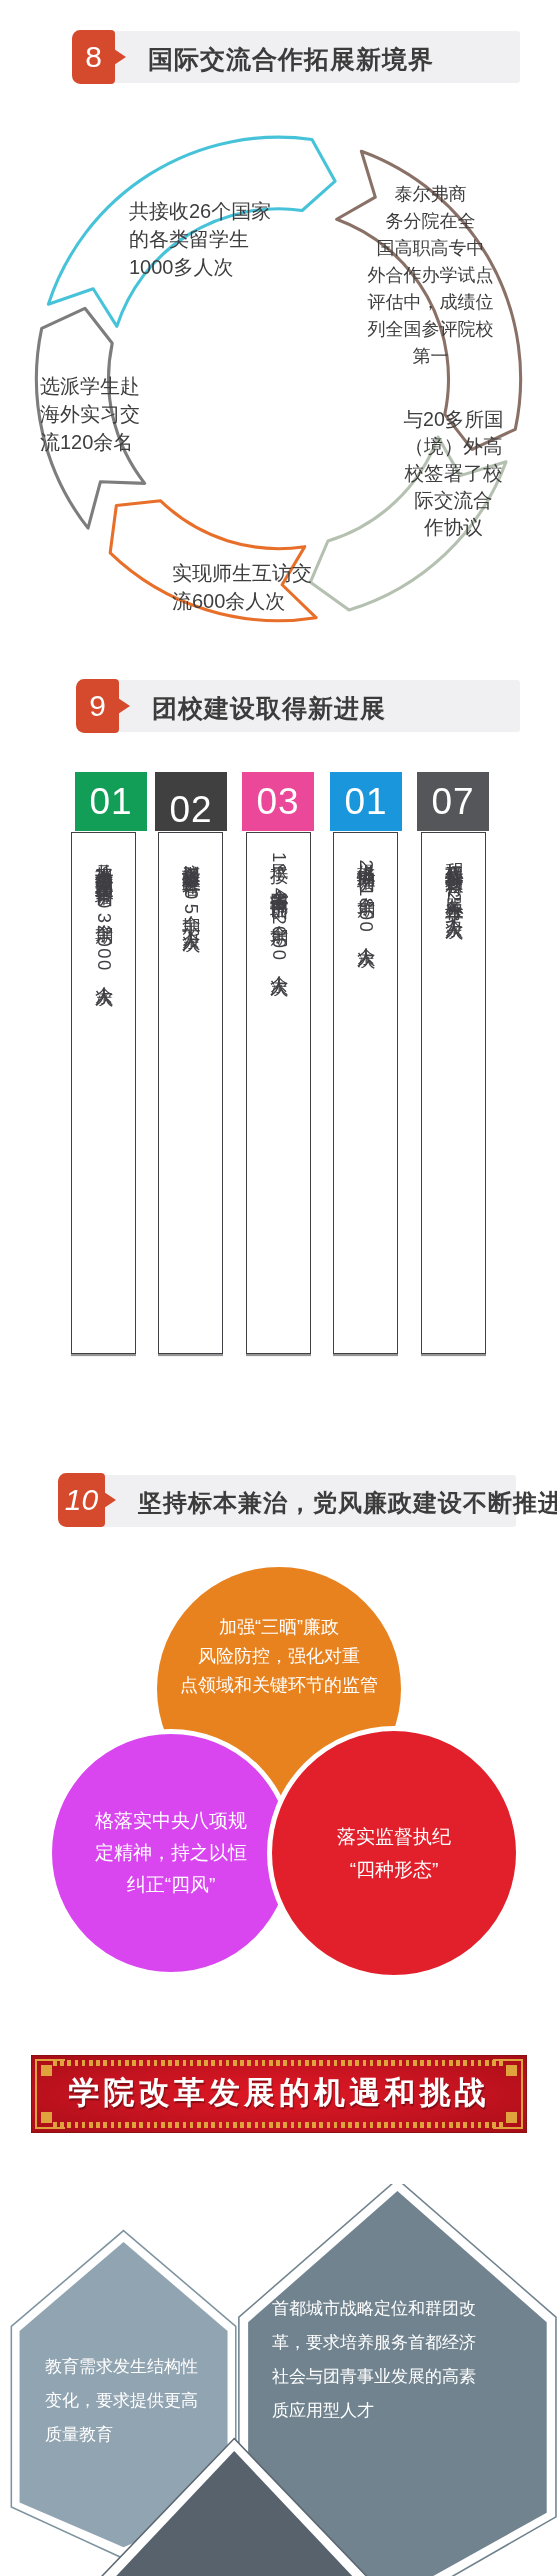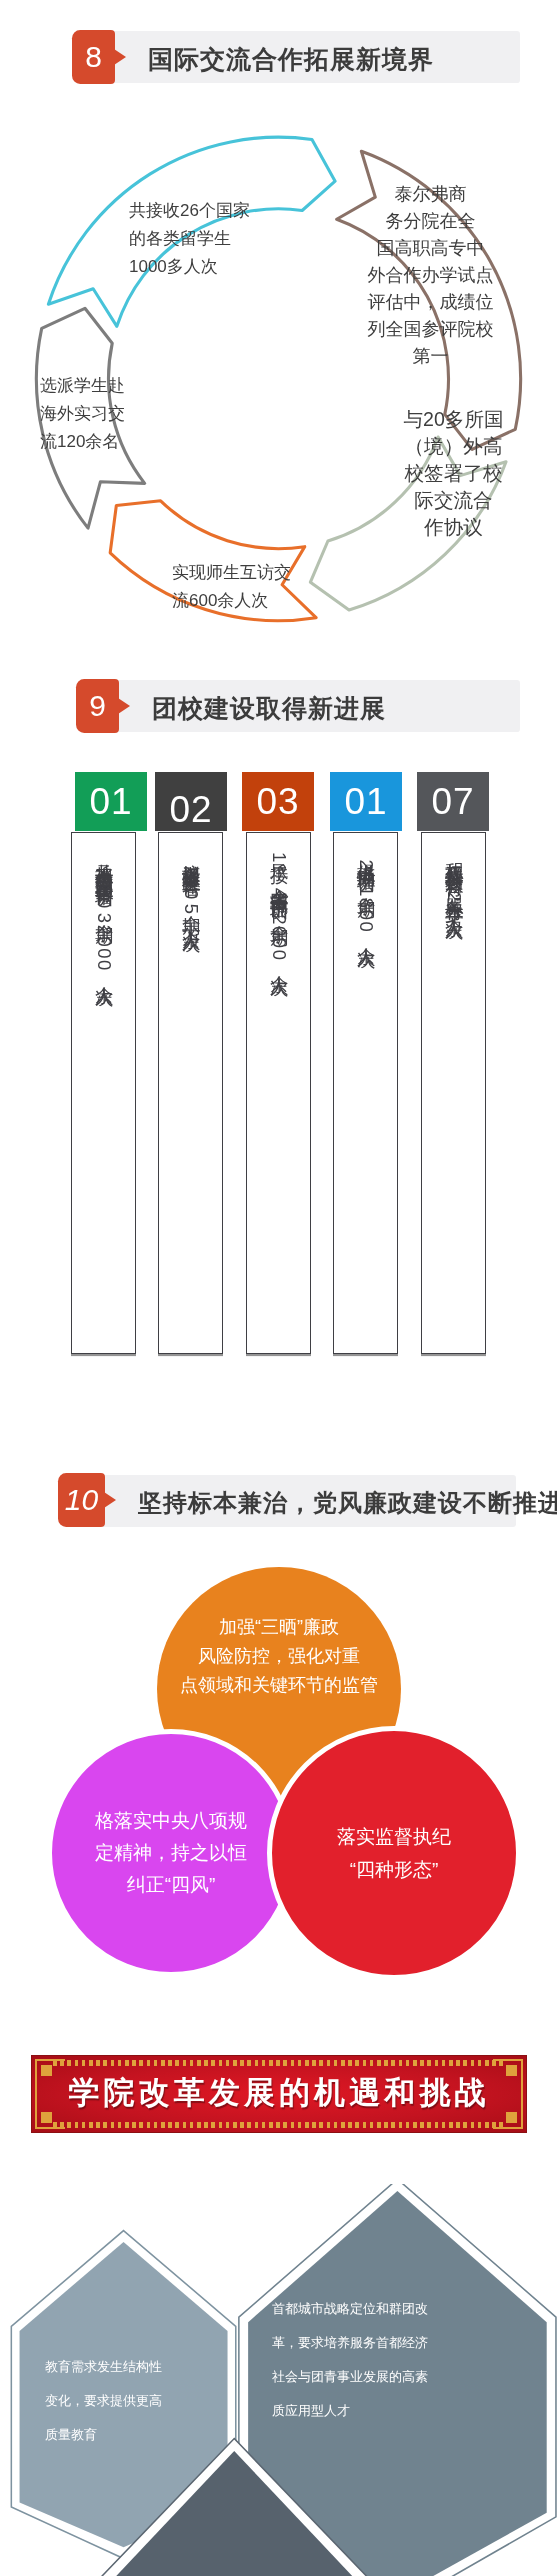--- a/index.html
+++ b/index.html
@@ -9,21 +9,21 @@
   .titlebar{position:absolute;height:52px;background:#f0f0f2;border-radius:3.1px;}
   .badge{position:absolute;height:54px;background:#d54a2c;border-radius:8.2px 4.1px 4.1px 8.2px;
          display:flex;align-items:center;justify-content:center;color:#fff;
          font-size:30px;font-weight:400;z-index:3;}
   .badge::after{content:"";position:absolute;right:-11.3px;top:50%;margin-top:-8.2px;
          border-top:8.2px solid transparent;border-bottom:8.2px solid transparent;
          border-left:12.4px solid #d54a2c;}
   .title-text{position:absolute;font-size:25px;font-weight:bold;color:#3c3c3c;
          white-space:nowrap;letter-spacing:1px;z-index:4;}
   
-  .cyc-text{position:absolute;font-size:17px;line-height:28px;color:#3e3e3e;white-space:pre-line;z-index:5;}
+  .cyc-text{position:absolute;font-size:20px;line-height:28px;color:#3e3e3e;white-space:pre-line;z-index:5;}
   
   .numbox{position:absolute;width:72px;height:59px;display:flex;align-items:center;justify-content:center;
           color:#fff;font-size:37px;font-weight:400;letter-spacing:1px;z-index:2;}
   .colrect{position:absolute;width:63px;border:1.3px solid #3f3f44;background:#fff;
           box-shadow:0 2.1px 0 rgba(60,60,60,.55);display:flex;justify-content:center;z-index:1;}
   .coltext{writing-mode:vertical-rl;text-orientation:mixed;font-size:18.5px;letter-spacing:1.5px;
           color:#3f3f44;padding-top:15.5px;line-height:1.0;}
   
   .vcircle{position:absolute;border-radius:50%;display:flex;align-items:center;justify-content:center;
           text-align:center;color:#fff;white-space:pre-line;}
@@ -40,21 +40,21 @@
   .corner{position:absolute;width:30px;height:44px;border:2.6px solid #dfa23c;box-sizing:border-box;}
   .corner::after{content:"";position:absolute;width:11.3px;height:11.3px;background:#dfa23c;}
   .c-tl{left:3.1px;top:3.1px;border-right:none;border-bottom:none;} .c-tl::after{left:4.1px;top:4.1px;}
   .c-tr{right:3.1px;top:3.1px;border-left:none;border-bottom:none;} .c-tr::after{right:4.1px;top:4.1px;}
   .c-bl{left:3.1px;bottom:3.1px;border-right:none;border-top:none;} .c-bl::after{left:4.1px;bottom:4.1px;}
   .c-br{right:3.1px;bottom:3.1px;border-left:none;border-top:none;} .c-br::after{right:4.1px;bottom:4.1px;}
   .banner-title{position:absolute;left:0;right:0;top:50%;transform:translateY(-52%);
           text-align:center;color:#fff;font-size:31px;font-weight:bold;letter-spacing:4.1px;
           font-family:"Liberation Serif","DejaVu Serif",serif;text-shadow:1px 1.5px 1px rgba(0,0,0,.35);}
   
-  .hex-text{position:absolute;color:#fff;font-size:13px;line-height:34px;white-space:pre-line;z-index:6;}
+  .hex-text{position:absolute;color:#fff;font-size:17px;line-height:34px;white-space:pre-line;z-index:6;}
   svg{position:absolute;left:0;}
   .segpath{fill:#ffffff;stroke-width:6;stroke-linejoin:round;}
 </style>
 </head>
 <body>
 
 <div id="canvas">
 
   <div class="titlebar" style="left:78px;top:31px;width:442px;"></div>
   <div class="badge" style="left:72px;top:30px;width:43px;">
@@ -103,21 +103,21 @@
     <div class="coltext">共承担全市各级团干部和团员青年培训280余期32000余人次</div>
     </div>
 
   <div class="numbox" style="left:155px;top:772px;background:#404040;align-items:flex-end;">
     <span>02</span>
     </div>
   <div class="colrect" style="left:158px;top:832px;height:520px;">
     <div class="coltext">培训各级各类社区工作者200余期5万余人次</div>
     </div>
 
-  <div class="numbox" style="left:242px;top:772px;background:#c2410c;">
+  <div class="numbox" style="left:242px;top:772px;background:#ec4899;">
     <span>03</span>
     </div>
   <div class="colrect" style="left:246px;top:832px;height:520px;">
     <div class="coltext">承接11个省市团青干部培训40余期2000余人次</div>
     </div>
 
   <div class="numbox" style="left:330px;top:772px;background:#1996dc;">
     <span>01</span>
     </div>
   <div class="colrect" style="left:333px;top:832px;height:520px;">

